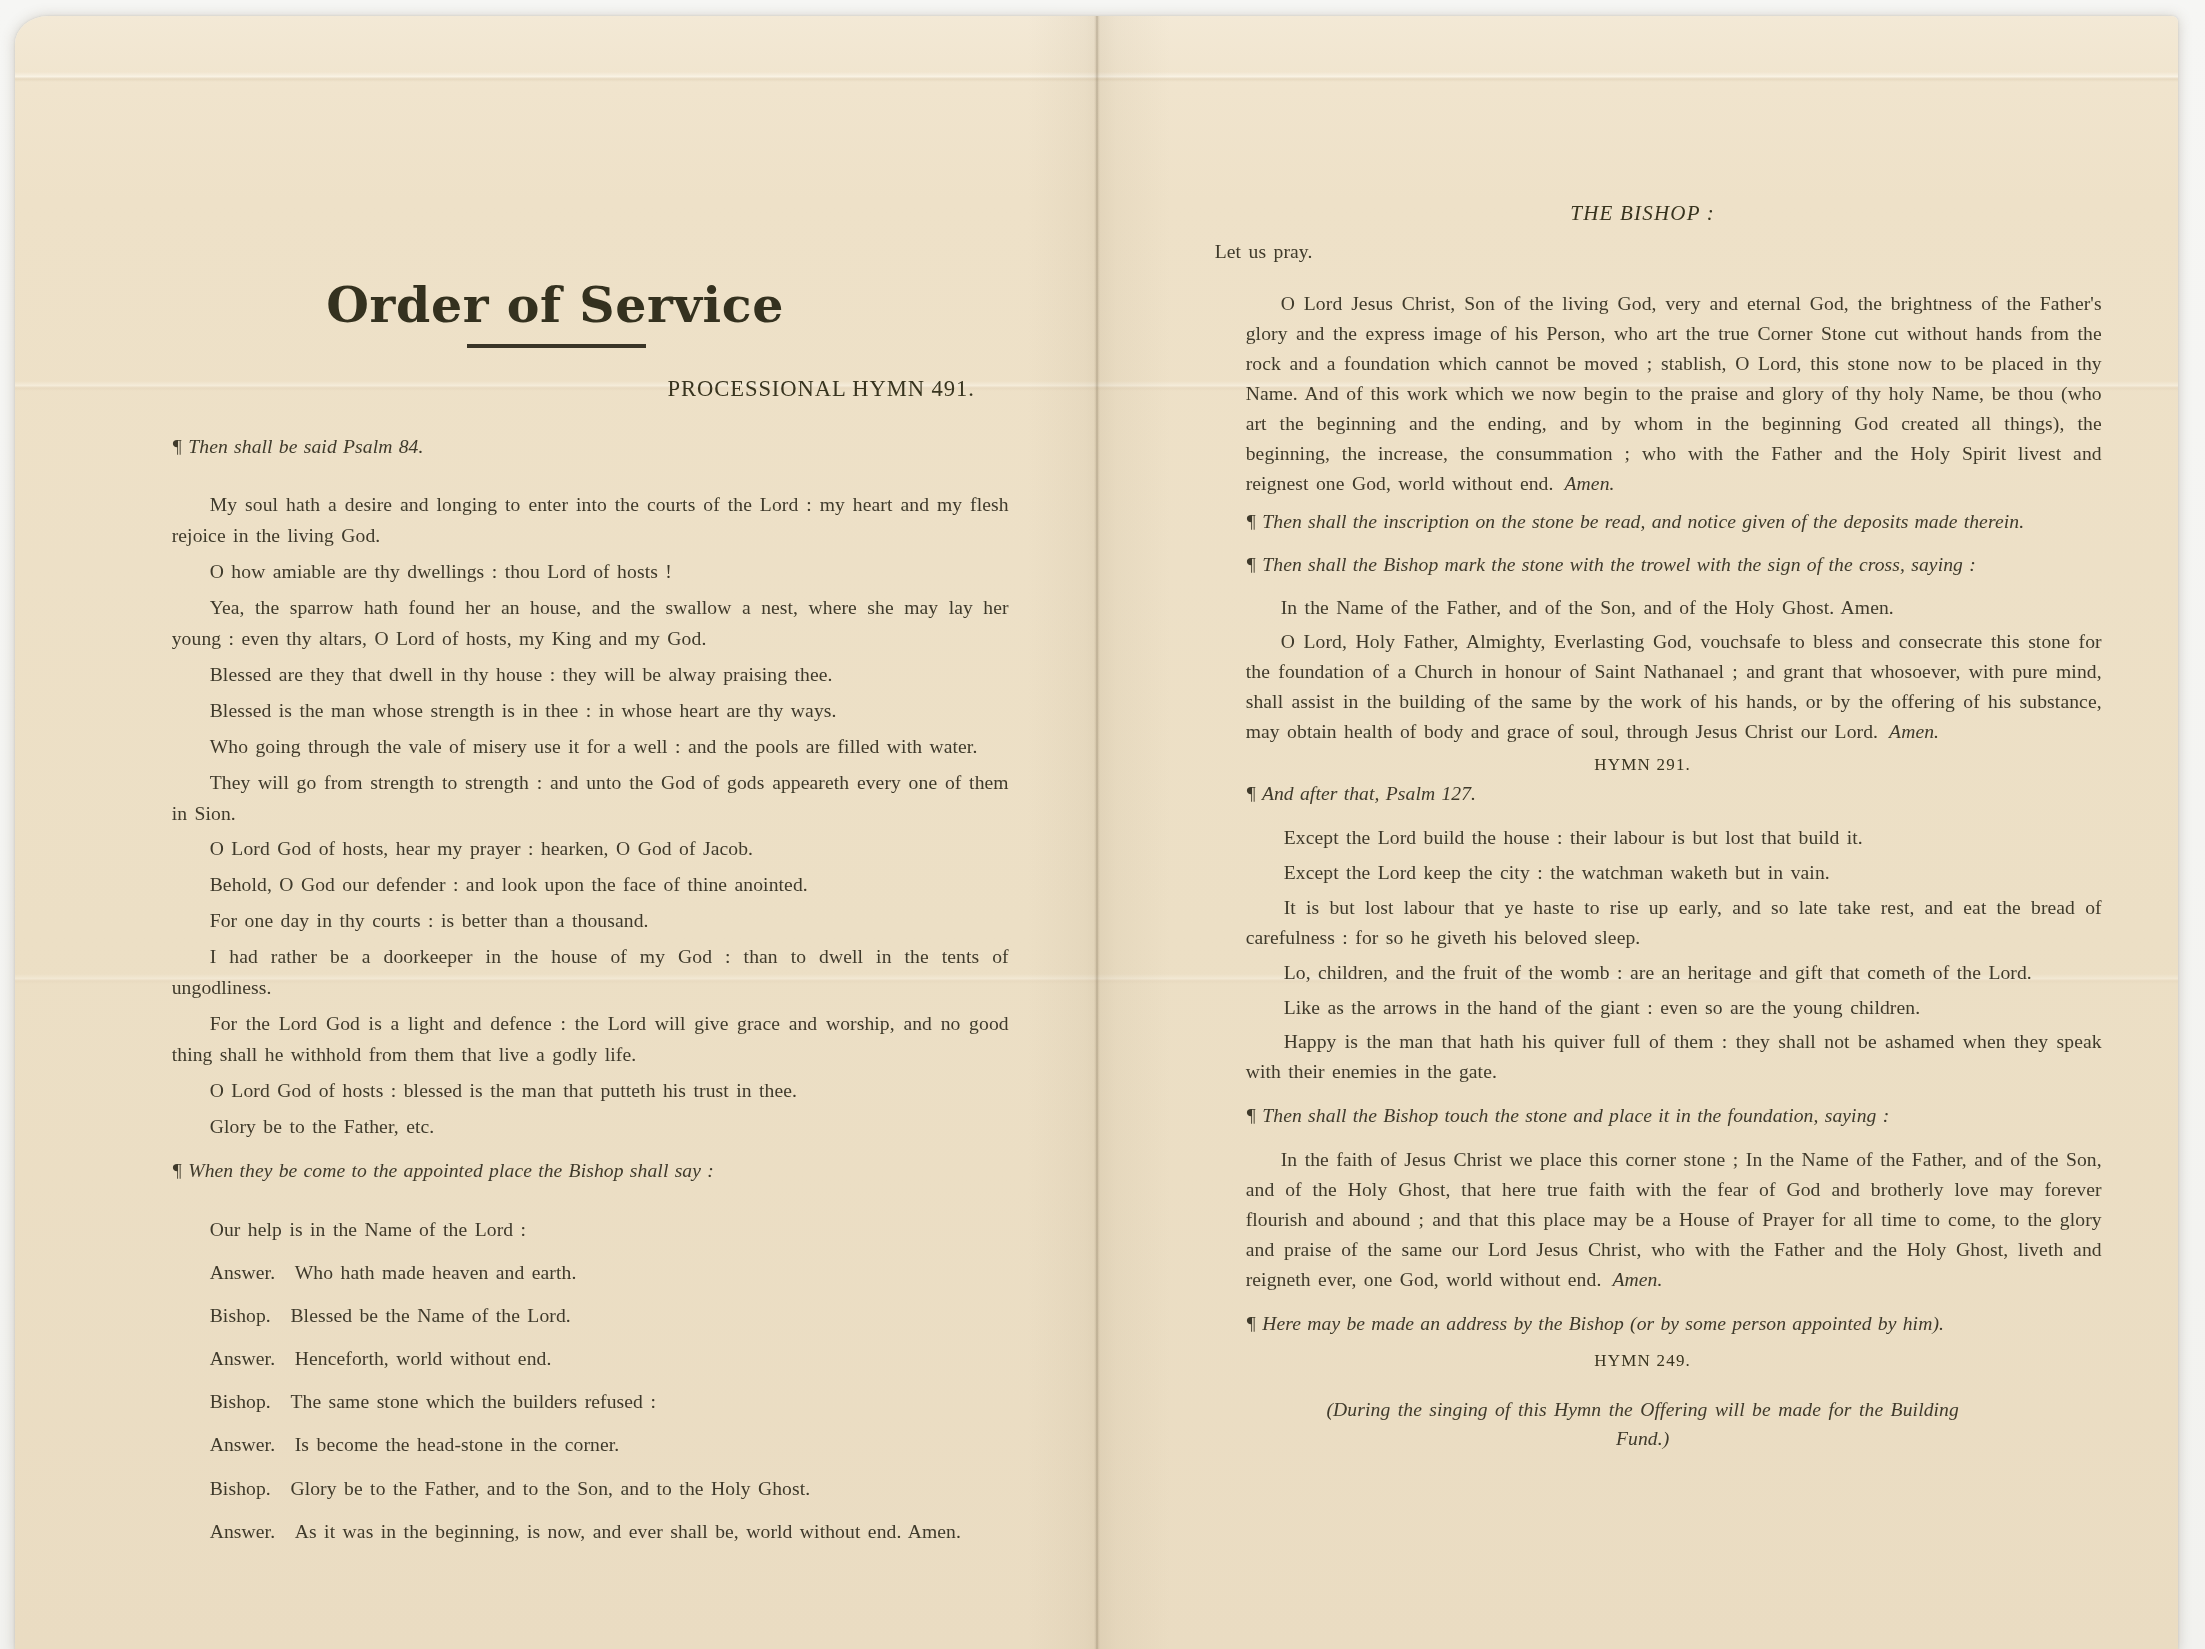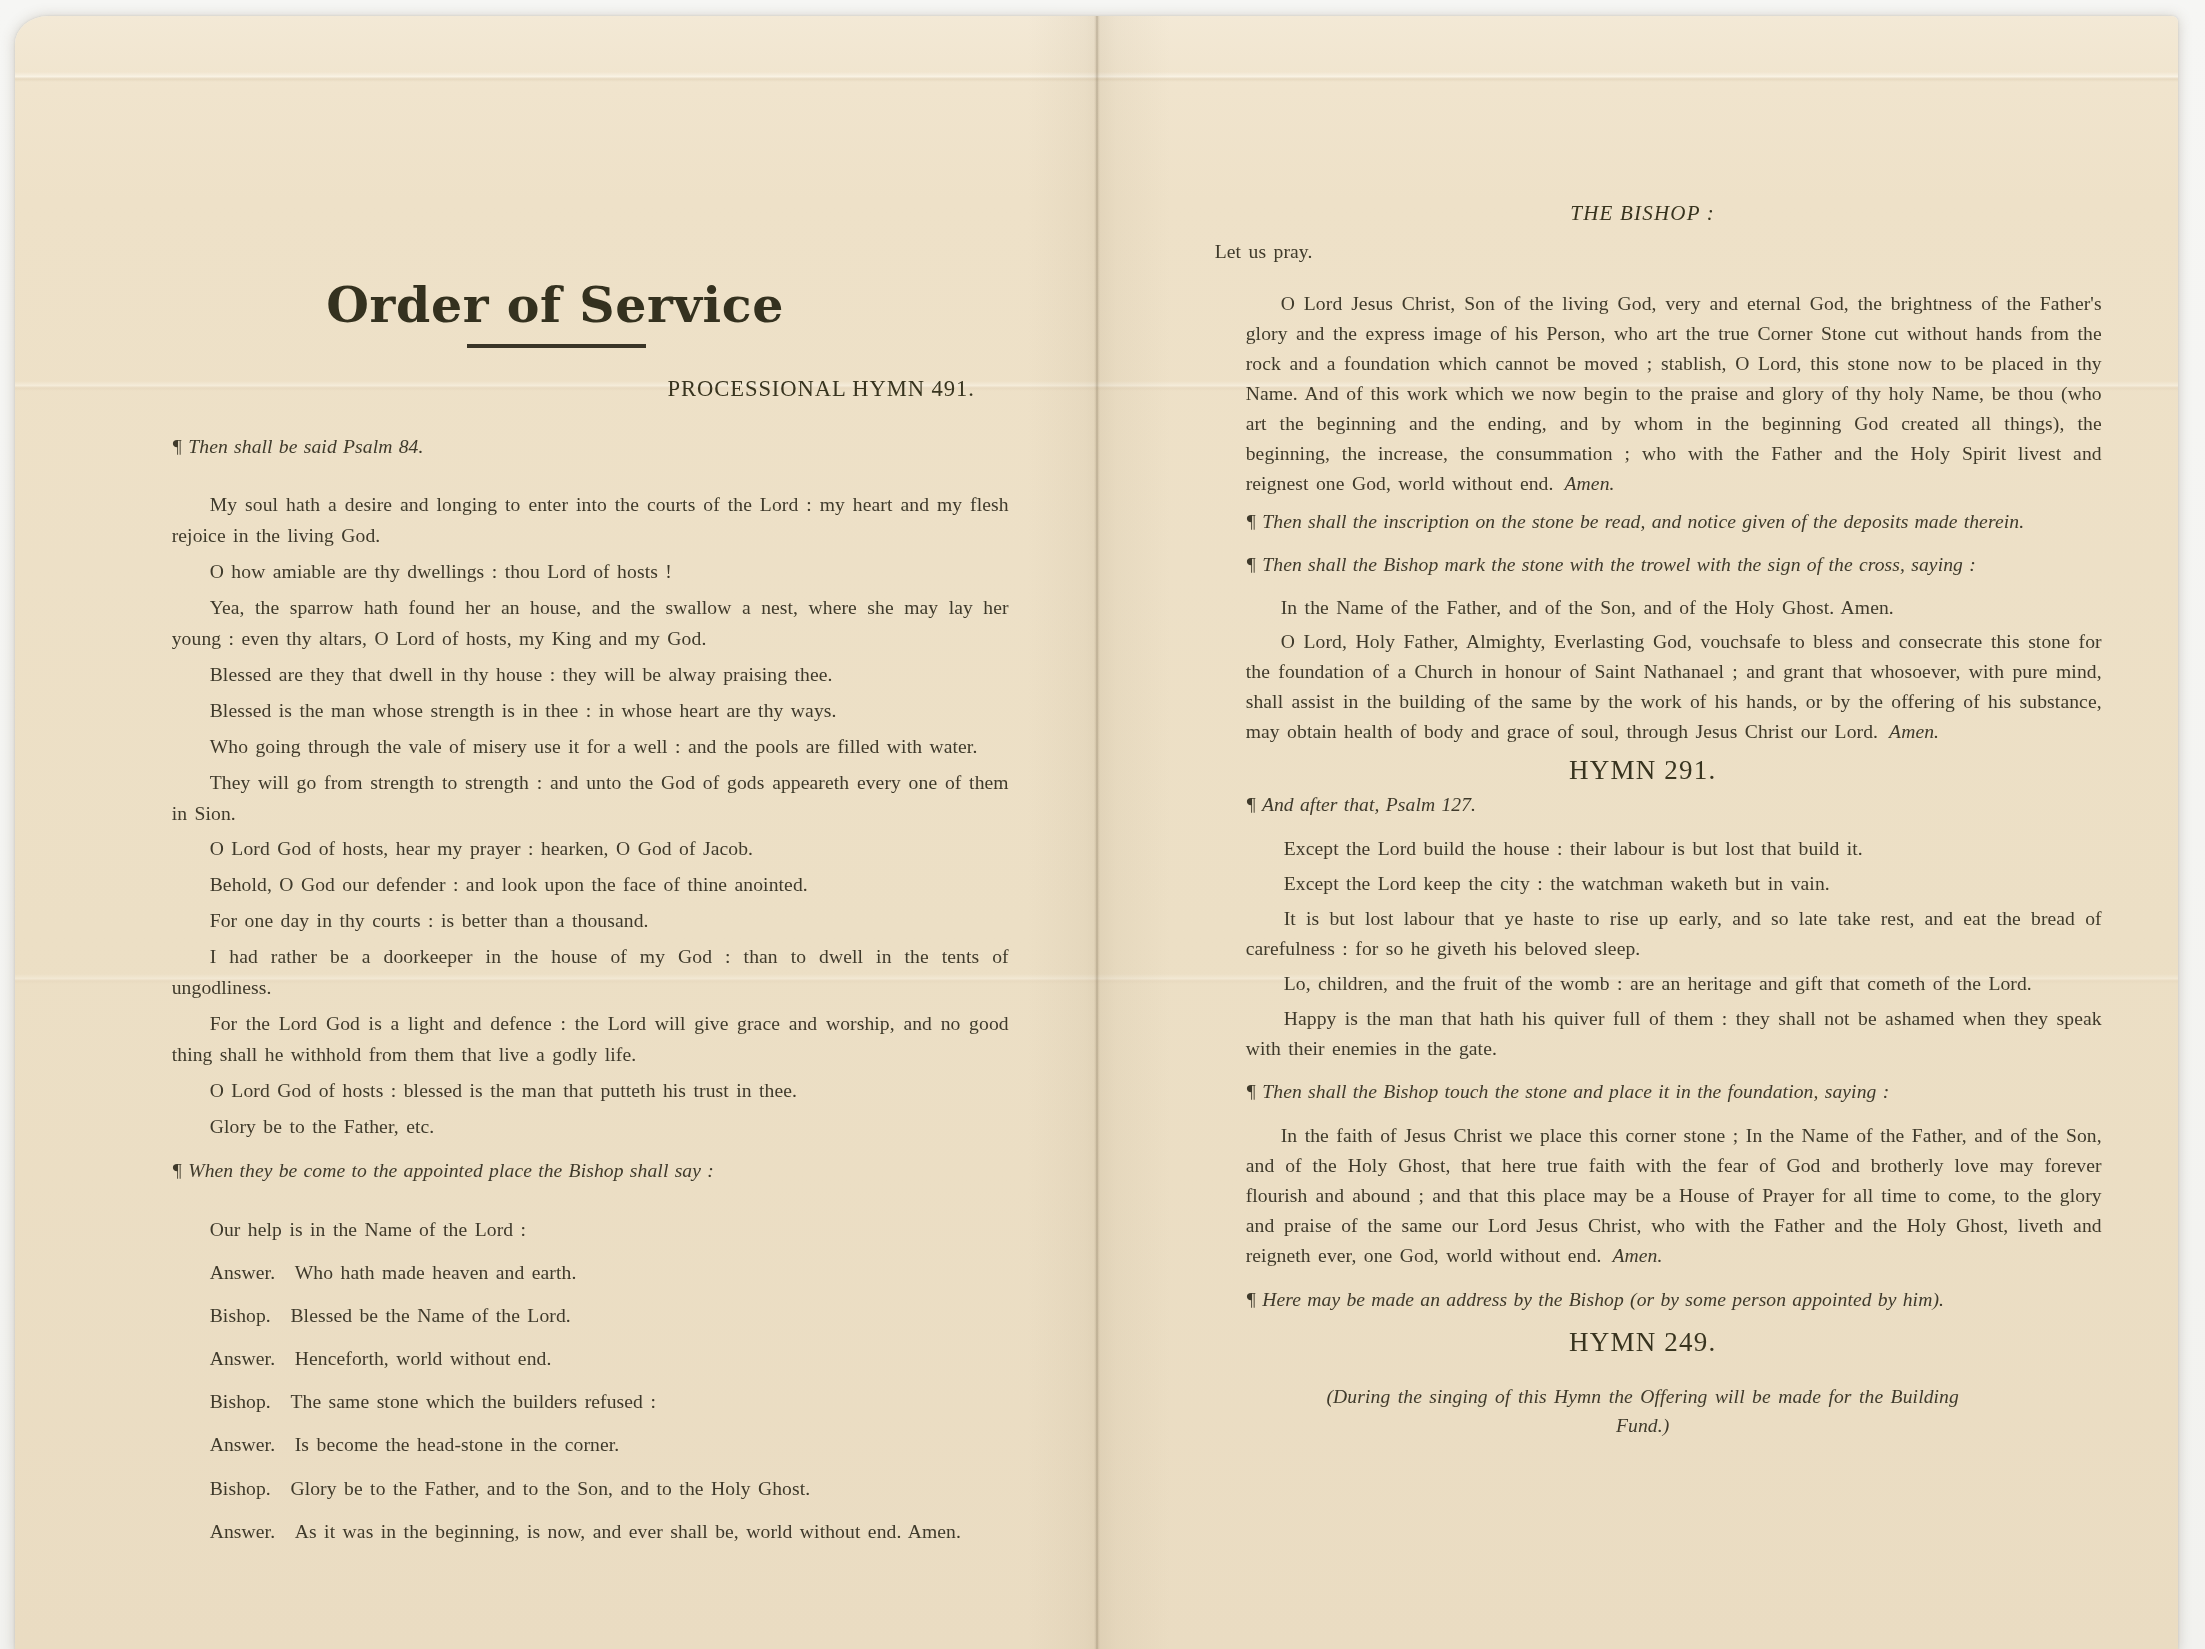--- a/index.html
+++ b/index.html
@@ -42,21 +42,21 @@
   .caps-heading{
     font-weight:normal;font-size:22.6px;line-height:1.1;letter-spacing:0.9px;
     text-align:right;color:#38341f;margin:0 0 31px;transform:translateX(-34px);
   }
   .bishop-heading{
     font-style:italic;font-weight:normal;font-size:21px;line-height:1.1;letter-spacing:1.2px;
     text-align:center;color:#38341f;margin:0 0 12.2px;transform:translateX(-31px);
   }
   .centered{text-align:center;text-indent:0;transform:translateX(-31px);margin:0 0 22px !important;}
   .hymn-heading{
-    font-weight:normal;font-size:27px;line-height:1.1;letter-spacing:1.2px;
+    font-weight:normal;font-size:17px;line-height:1.1;letter-spacing:1.2px;
     text-align:center;color:#38341f;margin:6.1px 0 6.1px;transform:translateX(-31px);
   }
   .rubric{
     font-style:italic;text-align:left !important;
     padding-left:92px;text-indent:-92px;
     word-spacing:1.2px !important;line-height:28px;
     margin:0 0 28px !important;
   }
   .col-right .rubric{margin:0 0 14.7px !important;}
   .rubric.gap-top{margin-top:14.7px !important;}
@@ -130,20 +130,21 @@
       <p class="para tight">In the Name of the Father, and of the Son, and of the Holy Ghost. Amen.</p>
       <p class="para"><span>O Lord, Holy Father, Almighty, Everlasting God, vouchsafe to bless and consecrate this stone for the foundation of a Church in honour of Saint Nathanael ; and grant that whosoever, with pure mind, shall assist in the building of the same by the work of his hands, or by the offering of his substance, may obtain health of body and grace of soul, through Jesus Christ our Lord.</span><span class="amen">Amen.</span></p>
 
       <h3 class="hymn-heading">HYMN 291.</h3>
       <p class="rubric">¶ And after that, Psalm 127.</p>
 
       <p class="verse">Except the Lord build the house : their labour is but lost that build it.</p>
       <p class="verse">Except the Lord keep the city : the watchman waketh but in vain.</p>
       <p class="verse">It is but lost labour that ye haste to rise up early, and so late take rest, and eat the bread of carefulness : for so he giveth his beloved sleep.</p>
       <p class="verse">Lo, children, and the fruit of the womb : are an heritage and gift that cometh of the Lord.</p>
+      <p class="verse">Like as the arrows in the hand of the giant : even so are the young children.</p>
       <p class="verse">Happy is the man that hath his quiver full of them : they shall not be ashamed when they speak with their enemies in the gate.</p>
 
       <p class="rubric gap-top">¶ Then shall the Bishop touch the stone and place it in the foundation, saying :</p>
 
       <p class="para"><span>In the faith of Jesus Christ we place this corner stone ; In the Name of the Father, and of the Son, and of the Holy Ghost, that here true faith with the fear of God and brotherly love may forever flourish and abound ; and that this place may be a House of Prayer for all time to come, to the glory and praise of the same our Lord Jesus Christ, who with the Father and the Holy Ghost, liveth and reigneth ever, one God, world without end.</span><span class="amen">Amen.</span></p>
 
       <p class="rubric gap-top">¶ Here may be made an address by the Bishop (or by some person appointed by him).</p>
 
       <h3 class="hymn-heading">HYMN 249.</h3>
       <p class="note">(During the singing of this Hymn the Offering will be made for the Building Fund.)</p>

